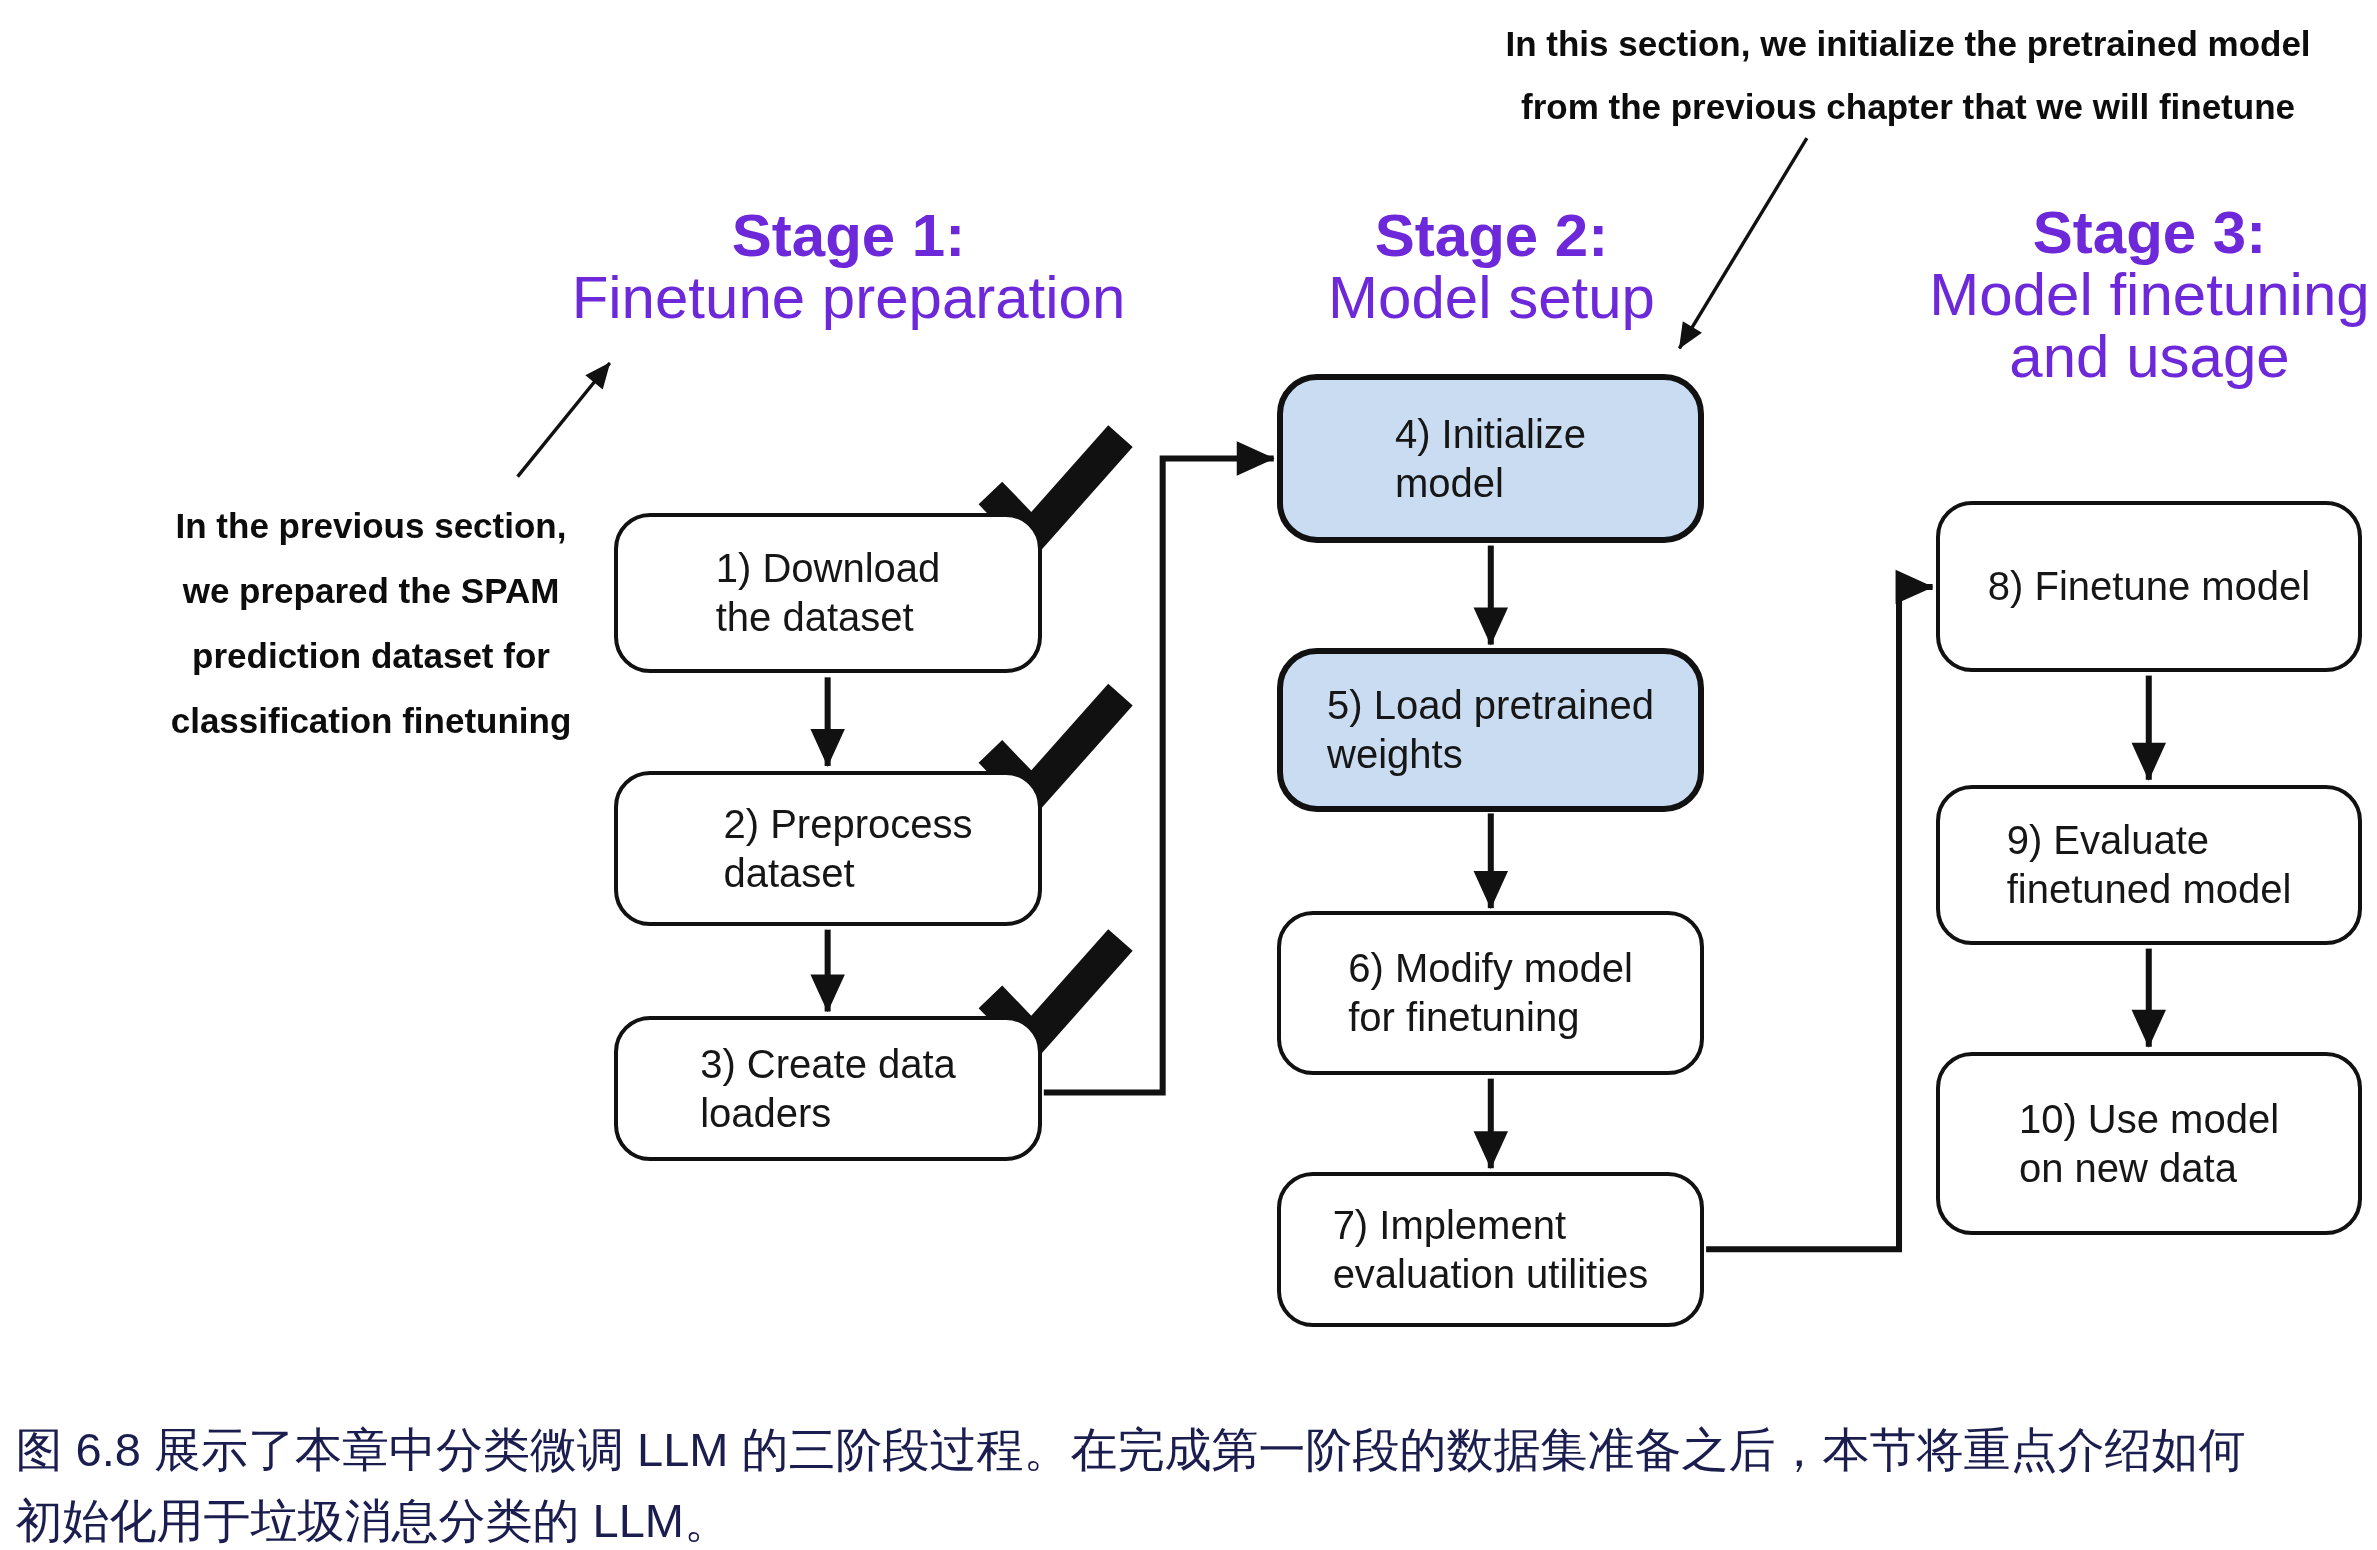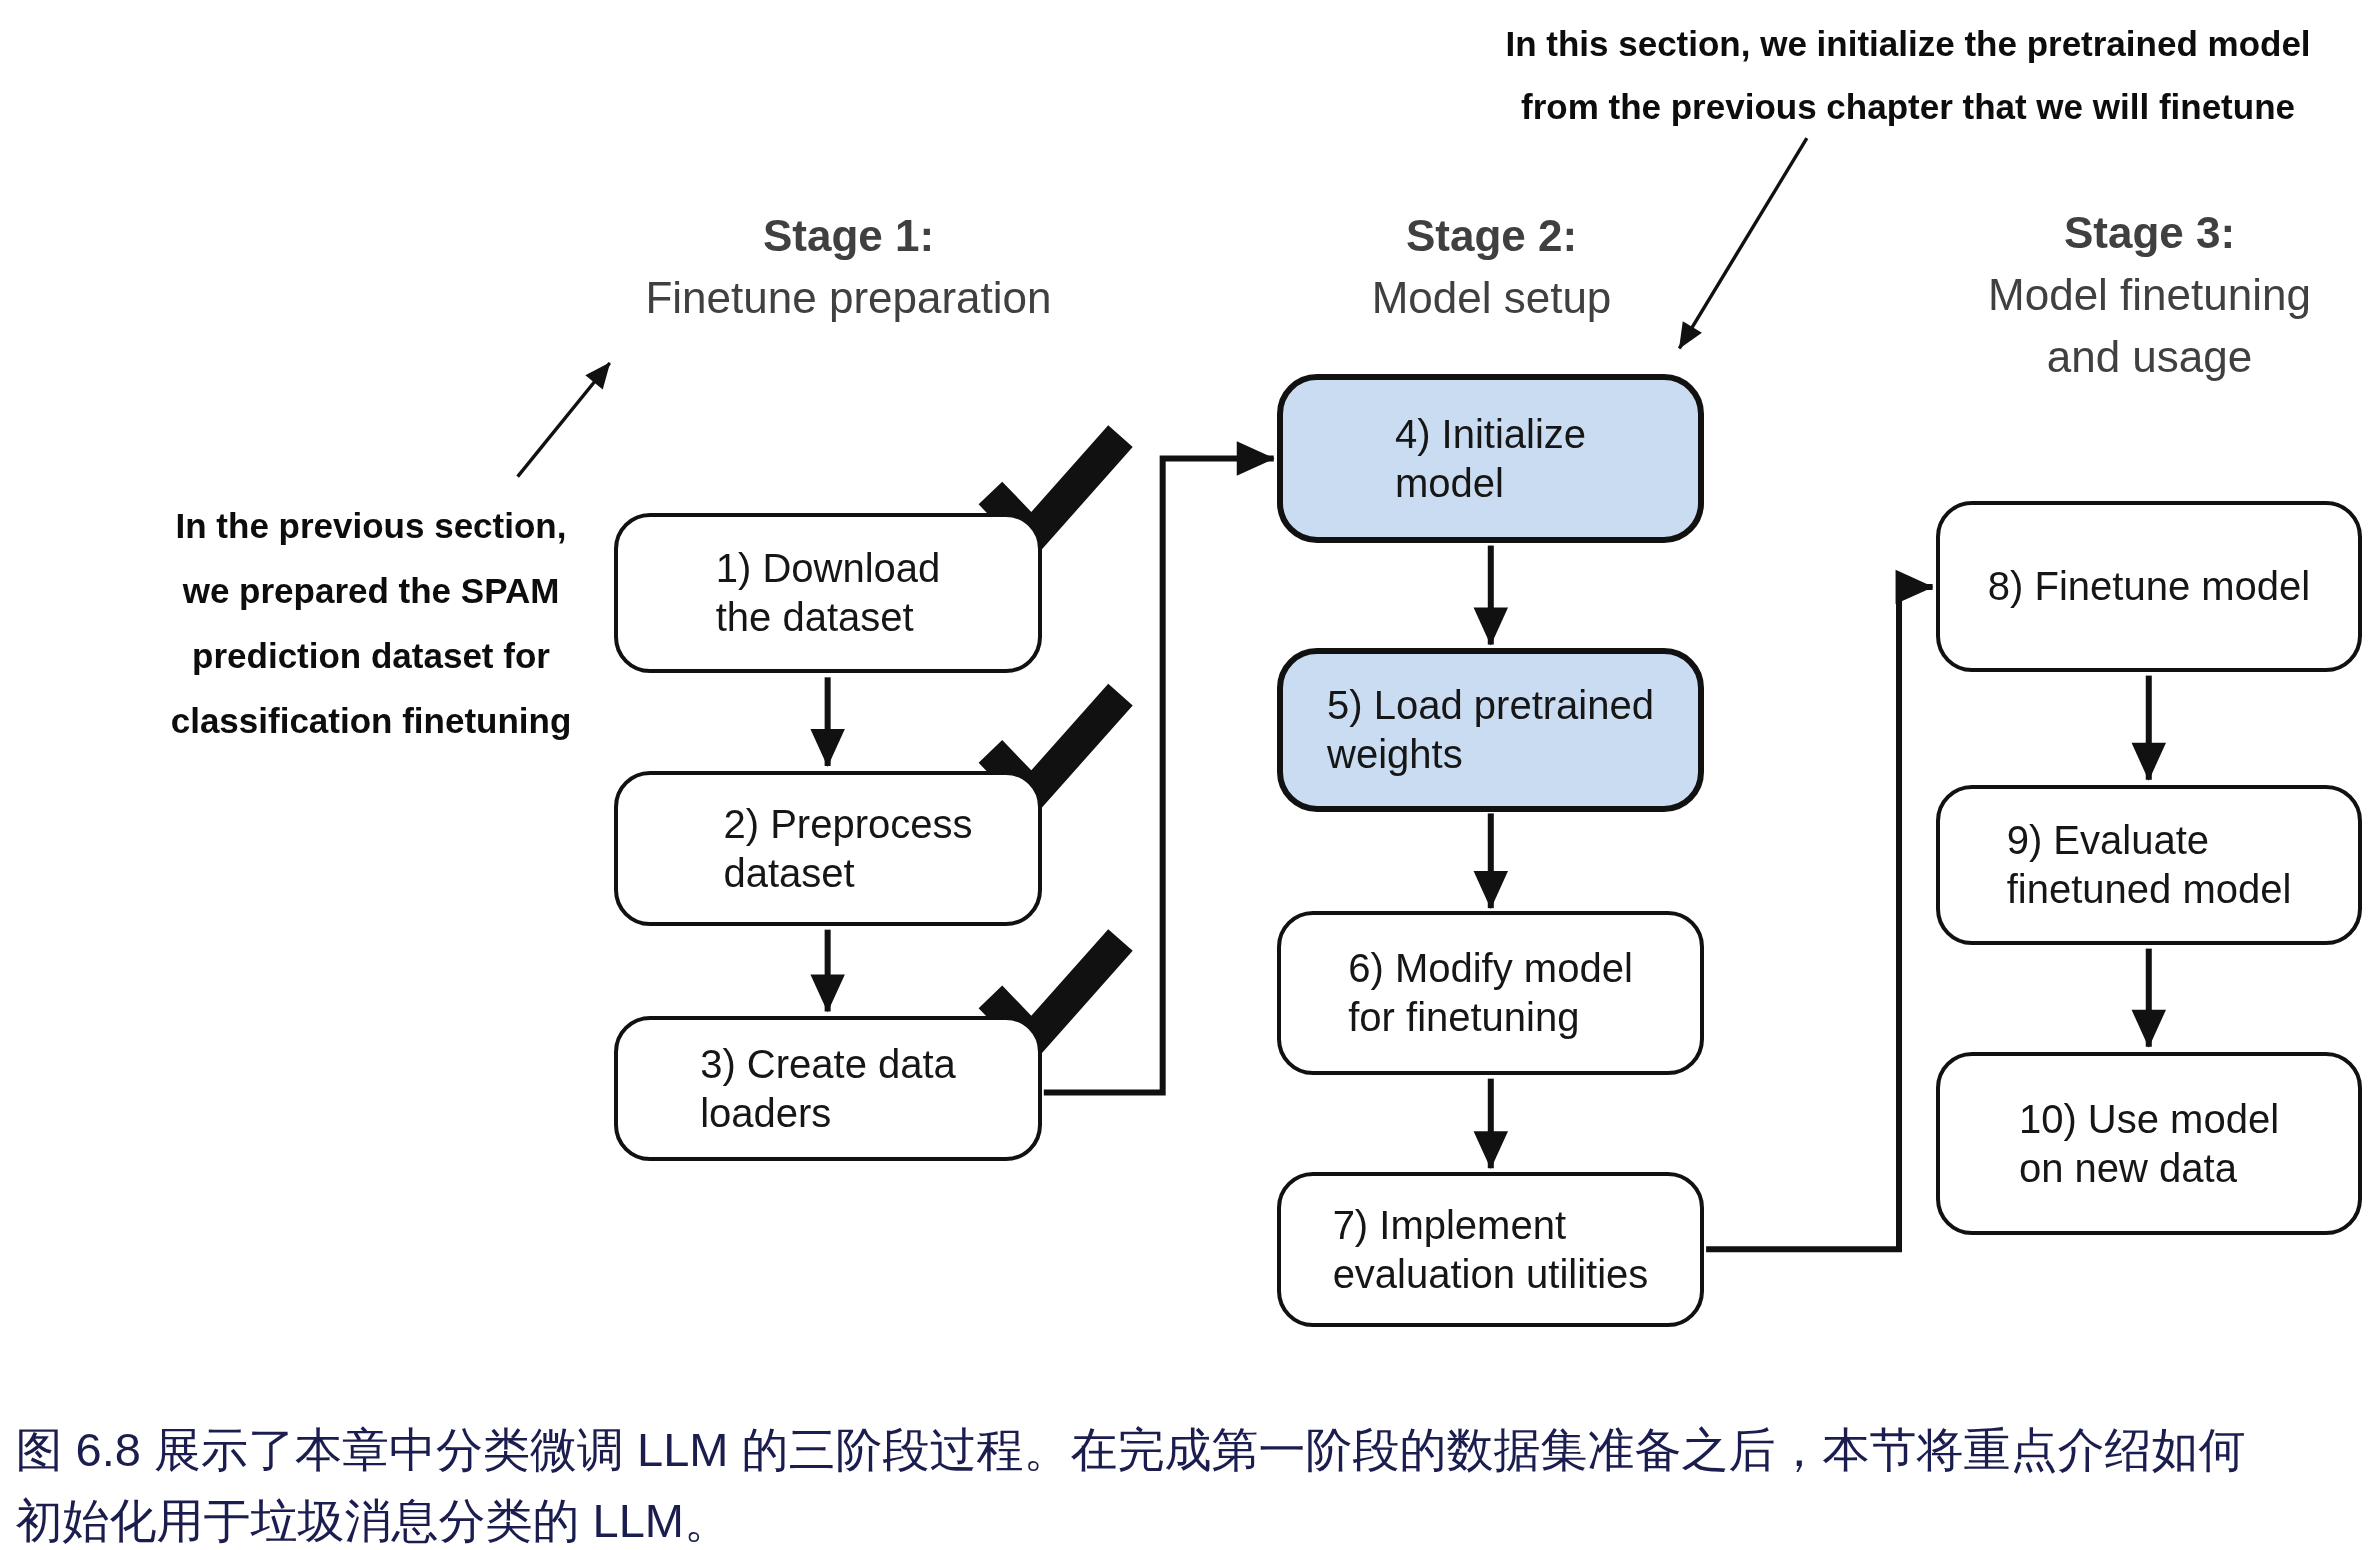--- a/index.html
+++ b/index.html
@@ -10,21 +10,21 @@
   .overlay{position:absolute;left:0;top:0;width:2377px;height:1551px;}
   .stroke-line{stroke:var(--ink);fill:none;}
   .head{fill:var(--ink);stroke:none;}
   .check{stroke:var(--ink);fill:none;stroke-linecap:butt;stroke-linejoin:miter;}
   .node{
     position:absolute;box-sizing:border-box;border:4.3px solid var(--ink);border-radius:36px;
     background:#ffffff;display:flex;align-items:center;justify-content:center;text-align:left;
     font-size:40px;line-height:1.22;white-space:pre-line;color:#161616;
   }
   .node.hl{background:var(--hl);border-width:6.9px;border-radius:40px;}
-  .stage-header{position:absolute;width:603px;text-align:center;font-size:44px;line-height:62px;color:#404040;}
+  .stage-header{position:absolute;width:603px;text-align:center;font-size:60px;line-height:62px;color:#6d28d9;}
   .stage-title{font-weight:bold;}
   .stage-sub{white-space:pre-line;}
   .annotation{
     position:absolute;text-align:center;font-weight:bold;font-size:35px;line-height:64px;
     white-space:pre-line;color:#0d0d0d;
   }
   .caption{
     position:absolute;left:15.5px;top:1414px;width:2346px;font-size:47px;line-height:71px;
     white-space:pre-line;color:var(--cap);
   }

